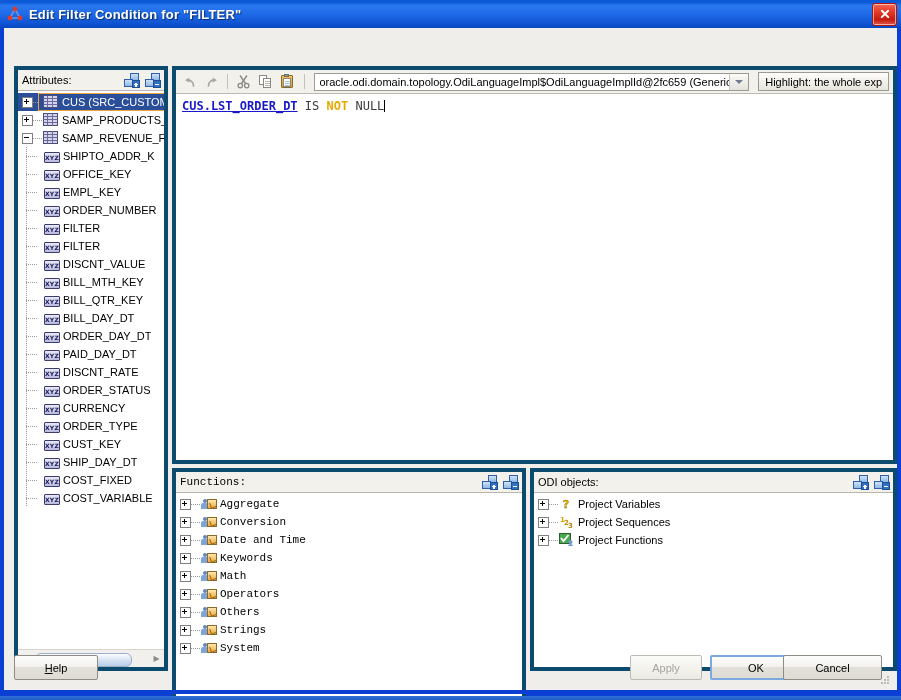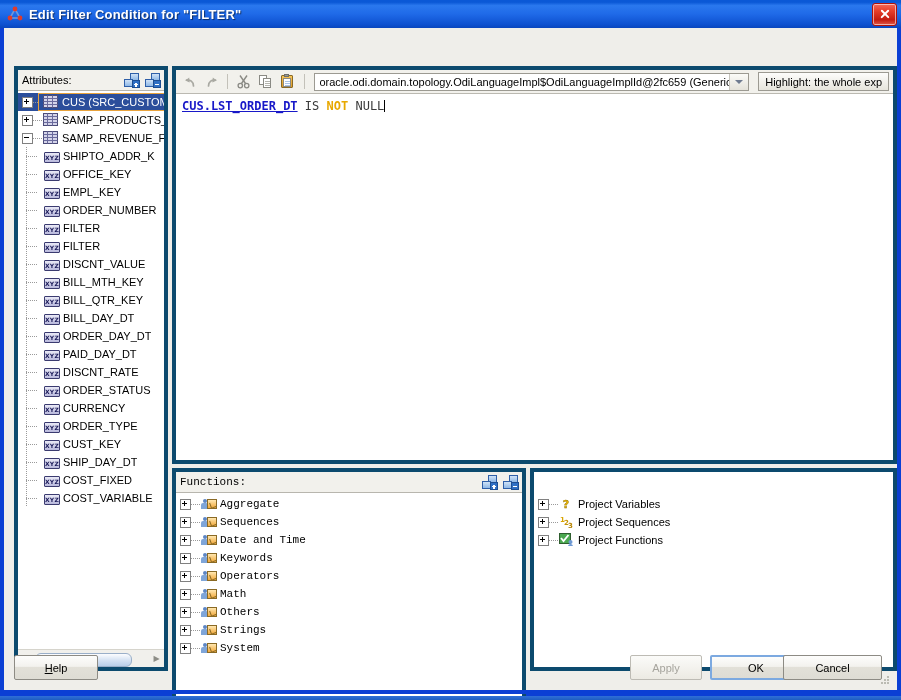--- a/index.html
+++ b/index.html
@@ -533,21 +533,21 @@
           <div class="trow">
             <span class="tw exp plus"></span>
             <span class="dots"></span>
             <span class="ico ico-fn">
               <span class="p">
                 <span class="h"></span>
                 <span class="b"></span>
               </span>
               <span class="f"></span>
             </span>
-            <span class="tlabel">Sequences</span>
+            <span class="tlabel">Conversion</span>
           </div>
           <div class="trow">
             <span class="tw exp plus"></span>
             <span class="dots"></span>
             <span class="ico ico-fn">
               <span class="p">
                 <span class="h"></span>
                 <span class="b"></span>
               </span>
               <span class="f"></span>
@@ -569,33 +569,33 @@
           <div class="trow">
             <span class="tw exp plus"></span>
             <span class="dots"></span>
             <span class="ico ico-fn">
               <span class="p">
                 <span class="h"></span>
                 <span class="b"></span>
               </span>
               <span class="f"></span>
             </span>
+            <span class="tlabel">Math</span>
+          </div>
+          <div class="trow">
+            <span class="tw exp plus"></span>
+            <span class="dots"></span>
+            <span class="ico ico-fn">
+              <span class="p">
+                <span class="h"></span>
+                <span class="b"></span>
+              </span>
+              <span class="f"></span>
+            </span>
             <span class="tlabel">Operators</span>
-          </div>
-          <div class="trow">
-            <span class="tw exp plus"></span>
-            <span class="dots"></span>
-            <span class="ico ico-fn">
-              <span class="p">
-                <span class="h"></span>
-                <span class="b"></span>
-              </span>
-              <span class="f"></span>
-            </span>
-            <span class="tlabel">Math</span>
           </div>
           <div class="trow">
             <span class="tw exp plus"></span>
             <span class="dots"></span>
             <span class="ico ico-fn">
               <span class="p">
                 <span class="h"></span>
                 <span class="b"></span>
               </span>
               <span class="f"></span>
@@ -623,20 +623,35 @@
                 <span class="b"></span>
               </span>
               <span class="f"></span>
             </span>
             <span class="tlabel">System</span>
           </div>
         </div>
     </div>
 
     <div class="panel" id="odi-panel">
+      <div class="panel-head">
+        <span class="lbl">ODI objects:</span>
+        <span class="tools">
+          <span class="tool-ec">
+            <span class="s1"></span>
+              <span class="s2"></span>
+              <span class="bdg plus"></span>
+          </span>
+          <span class="tool-ec">
+            <span class="s1"></span>
+              <span class="s2"></span>
+              <span class="bdg"></span>
+          </span>
+        </span>
+      </div>
       <div class="list" id="odi-list">
           <div class="trow">
             <span class="tw exp plus"></span>
             <span class="dots"></span>
             <span class="ico"><svg width="14" height="14" viewBox="0 0 14 14">
                 <text x="7" y="11" font-size="11" font-weight="bold" text-anchor="middle" fill="#e8b300" stroke="#8a6a00" stroke-width="0.4" font-family="DejaVu Sans">?</text>
               </svg></span>
             <span class="tlabel">Project Variables</span>
           </div>
           <div class="trow">

